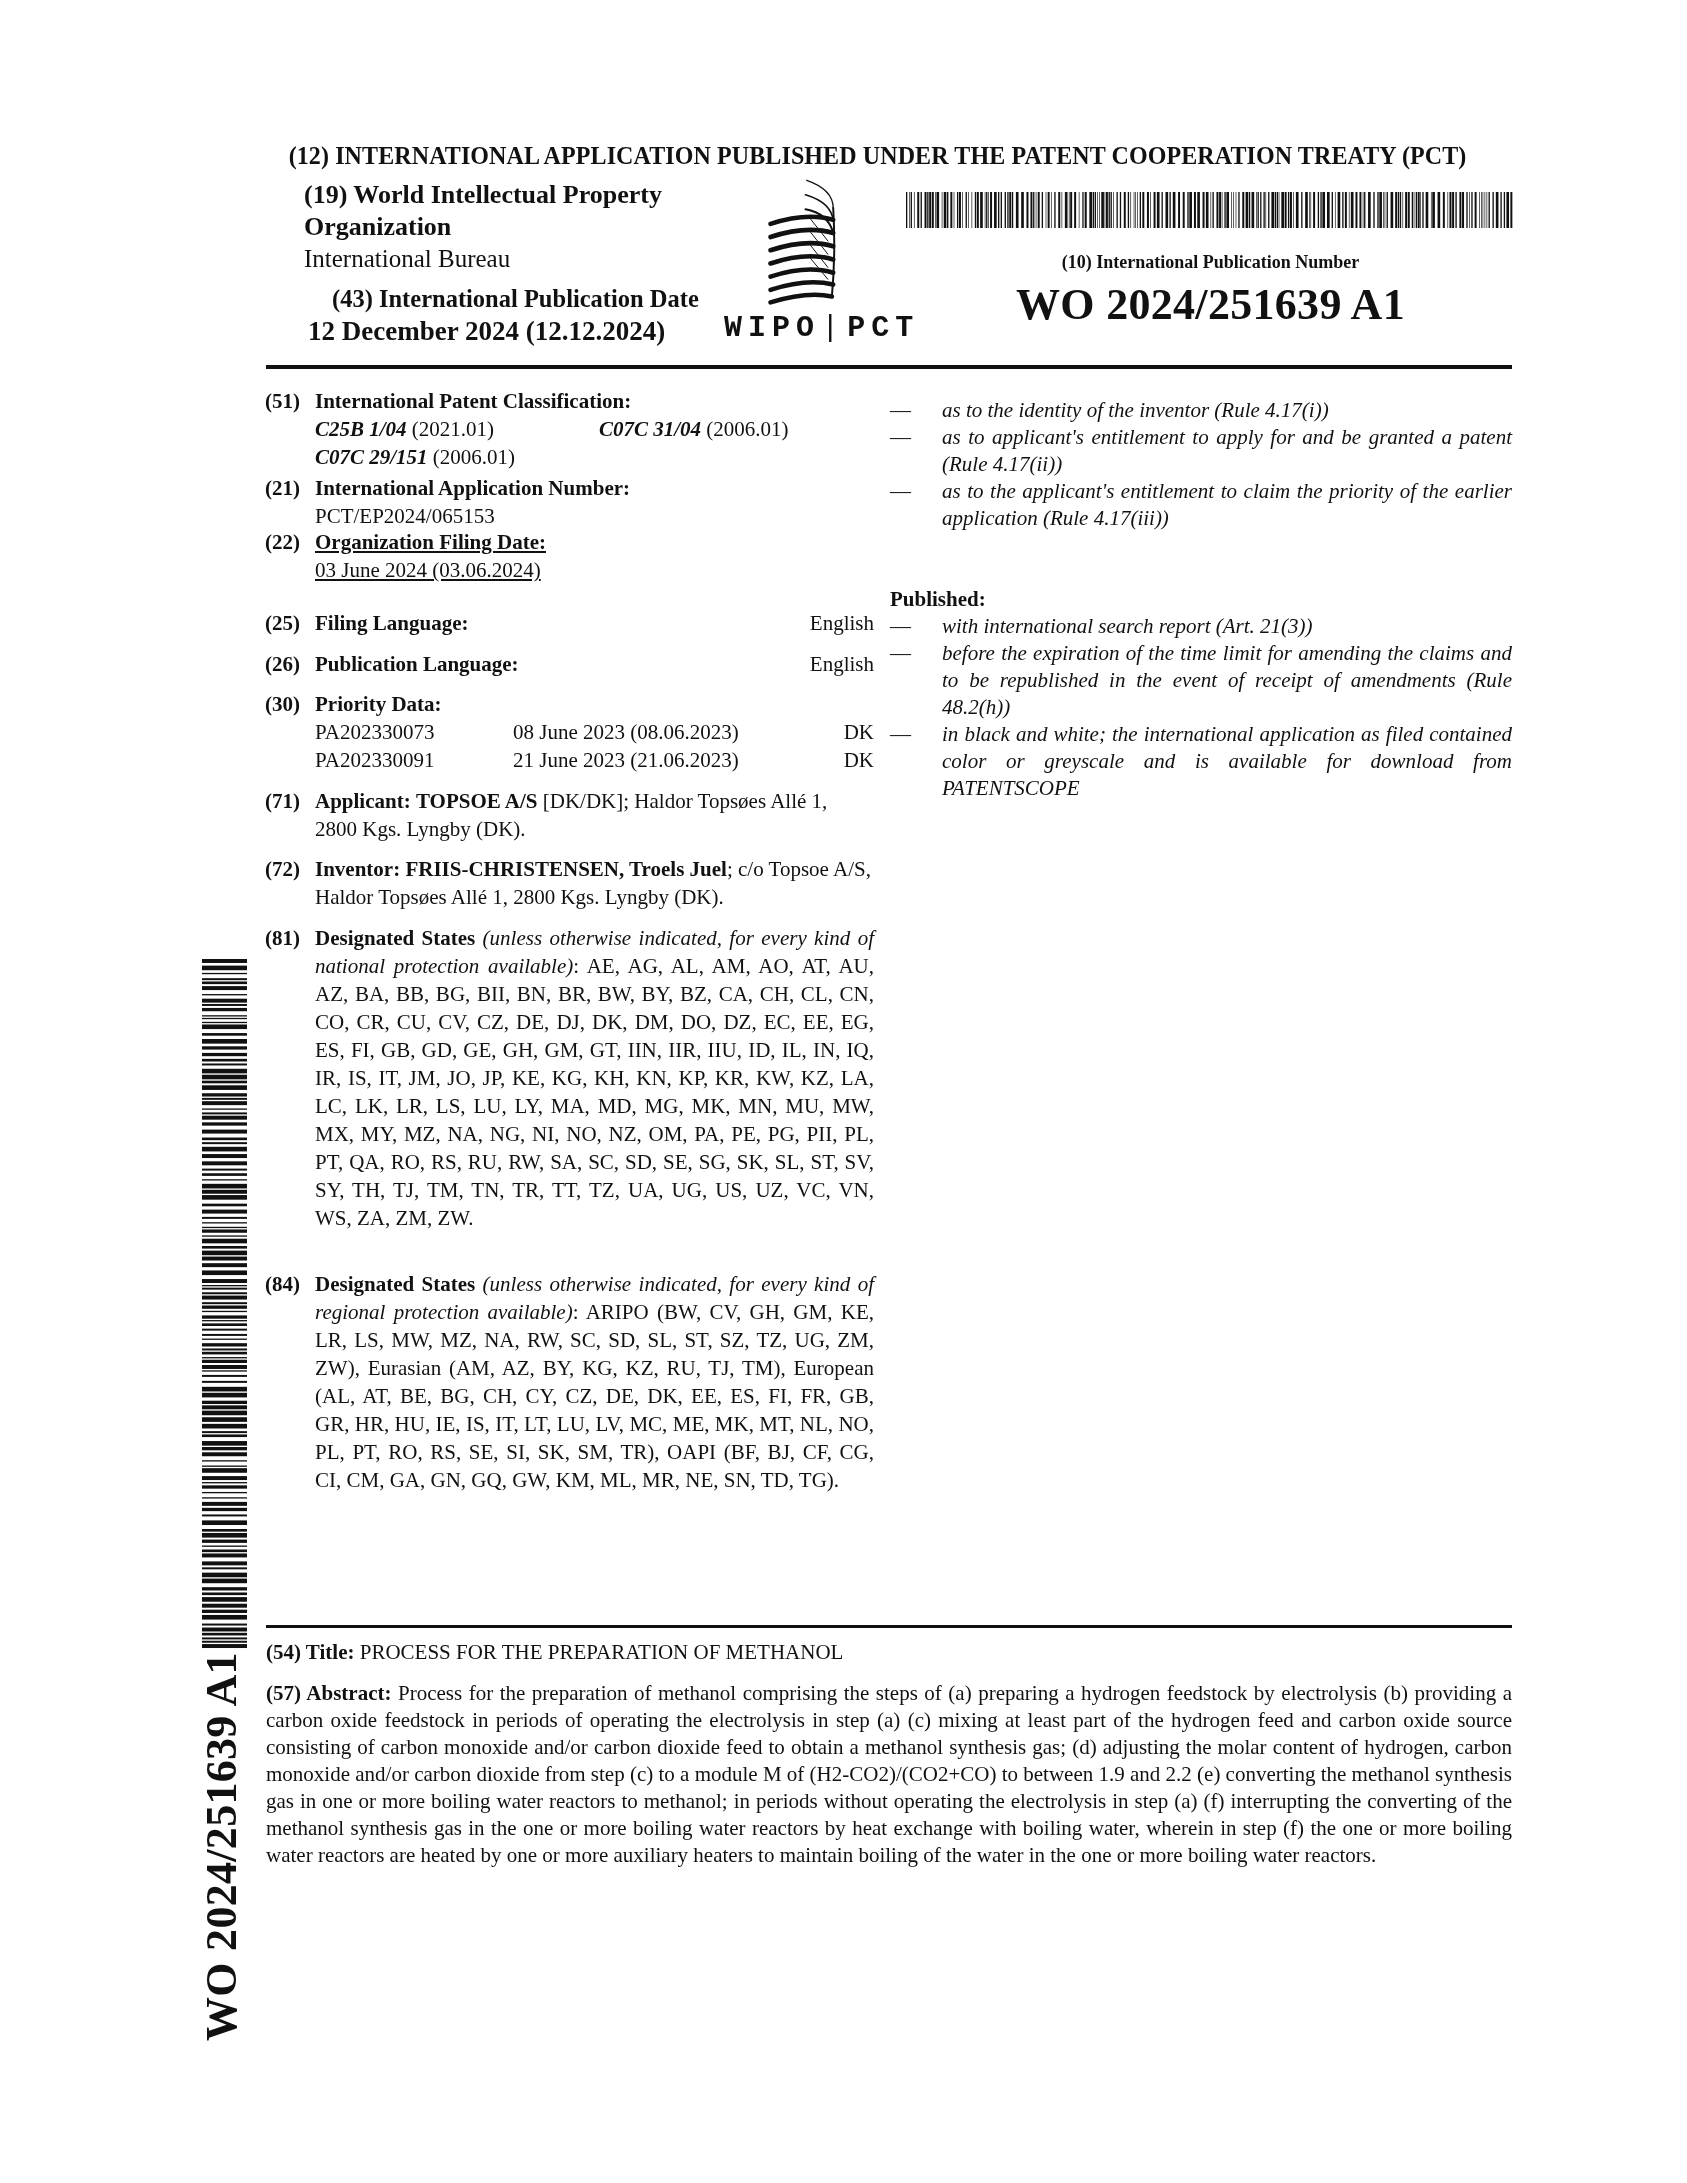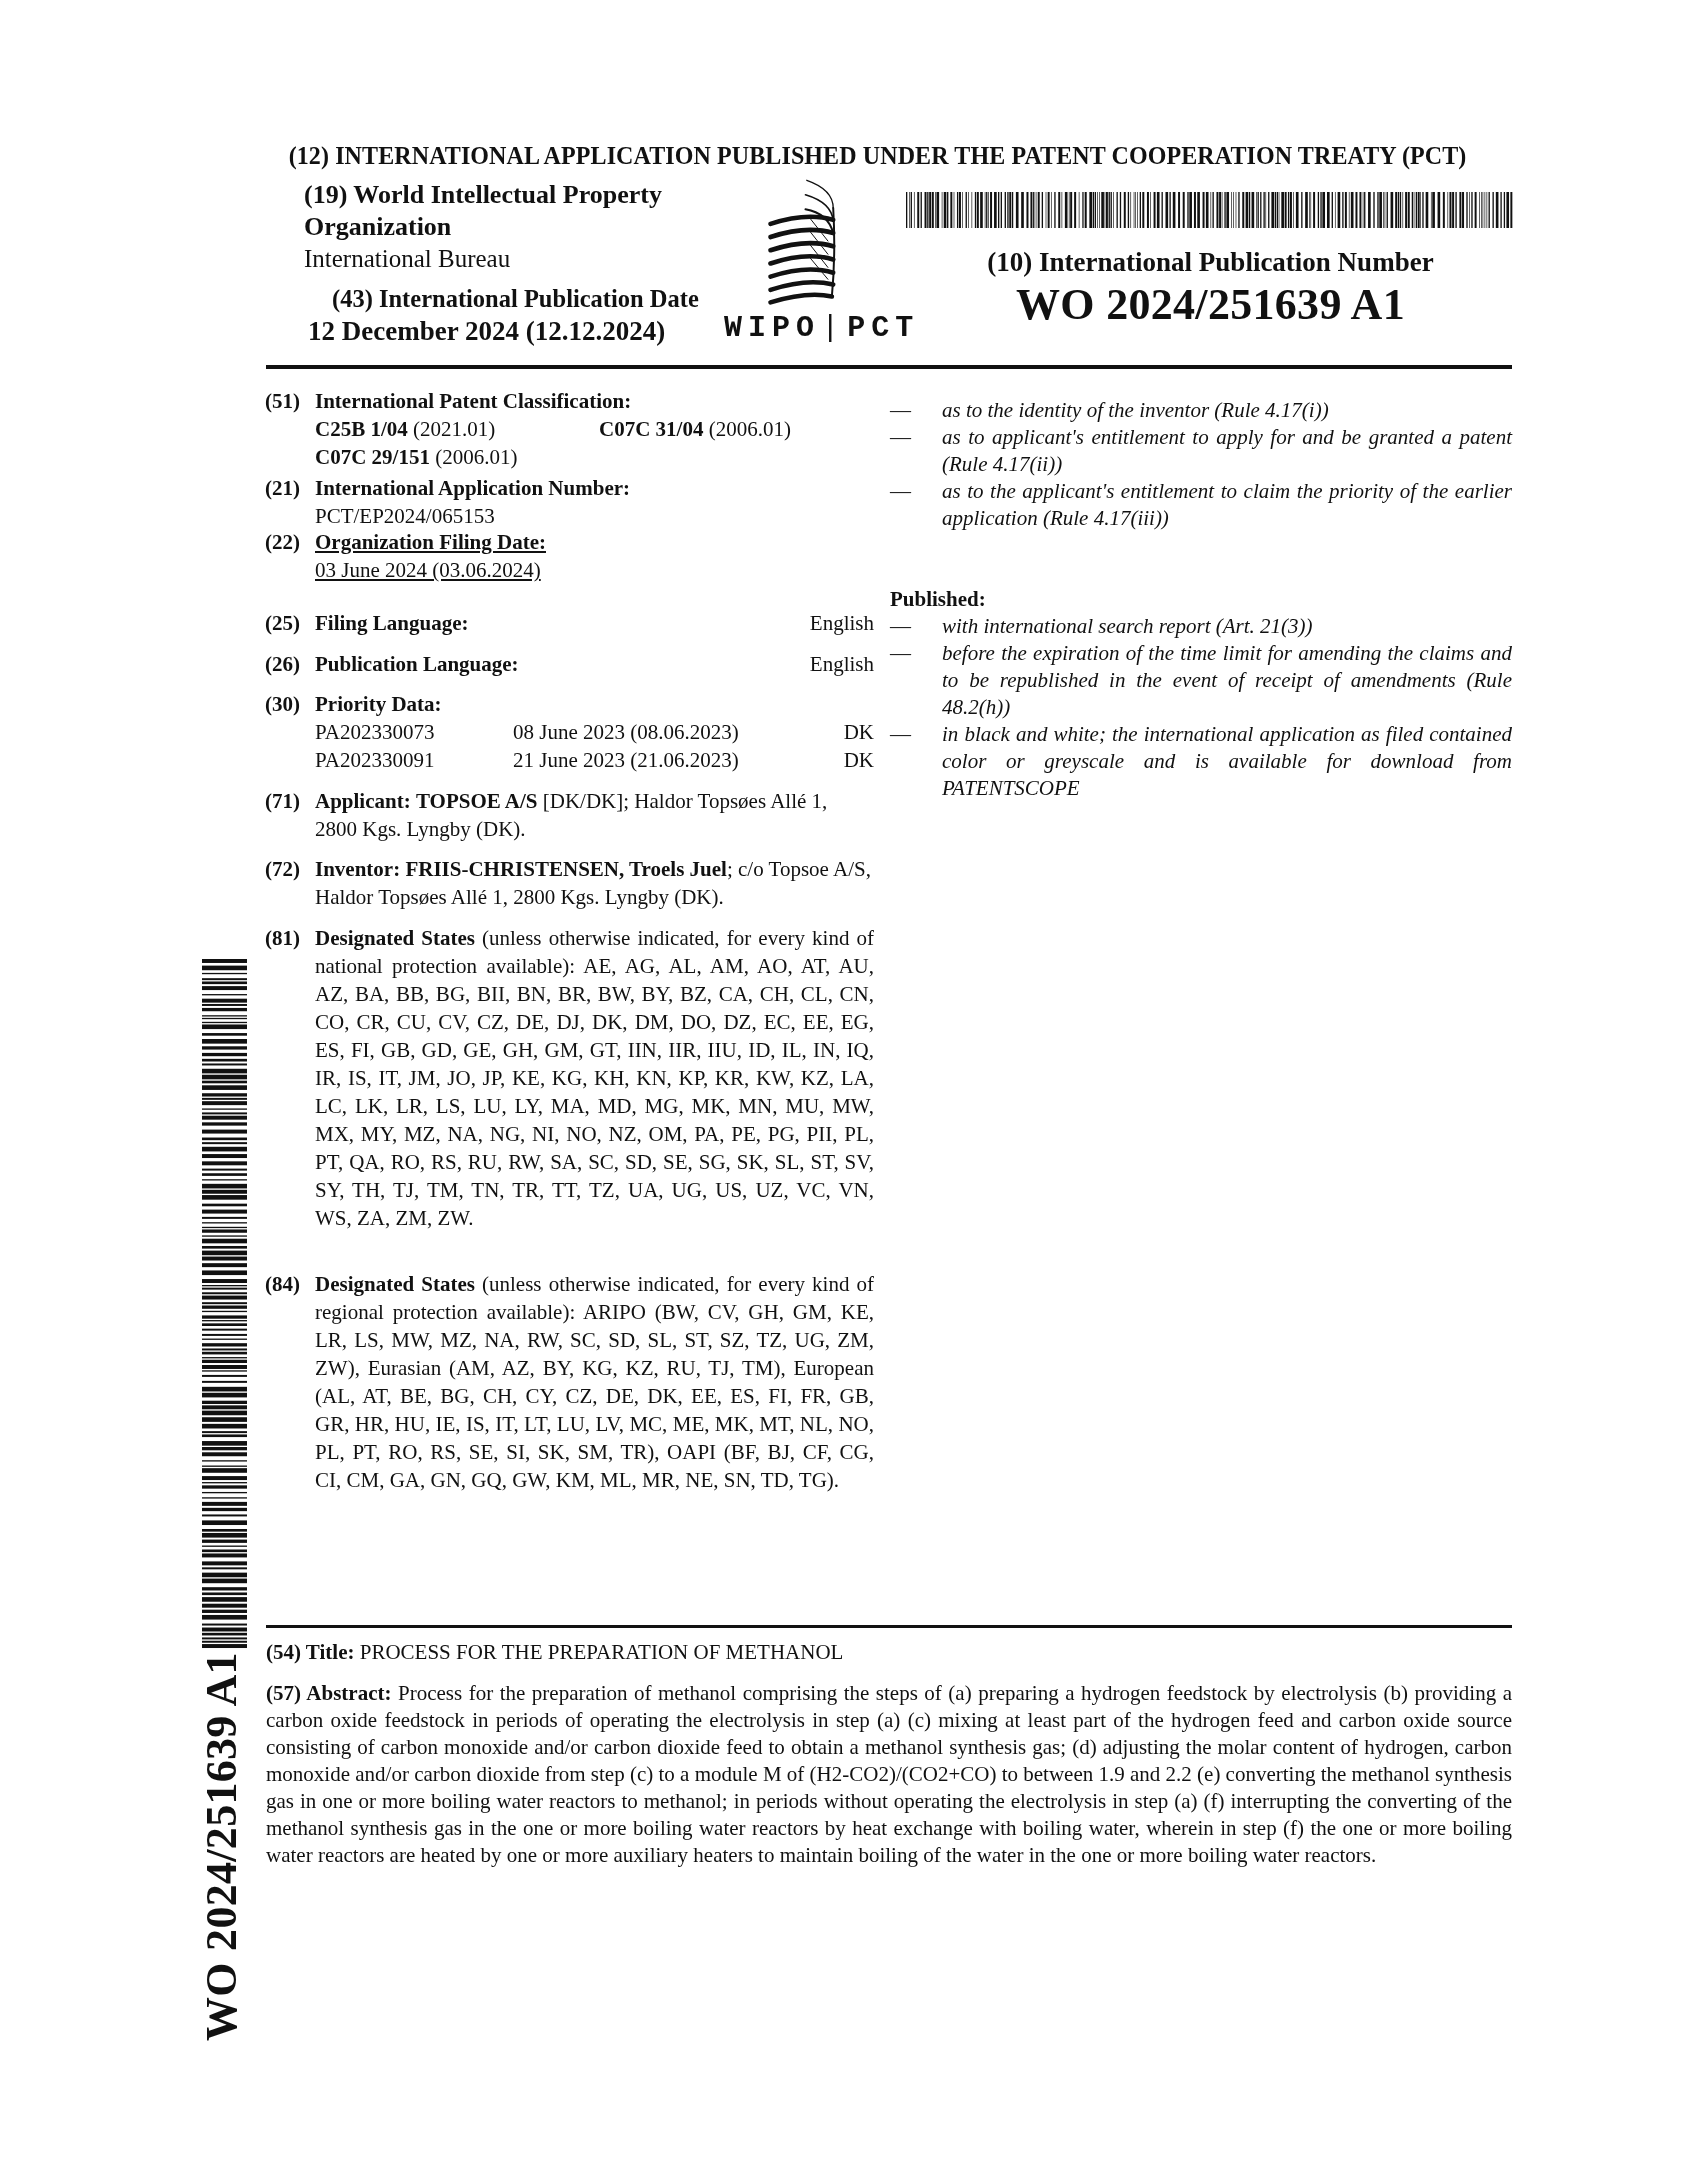--- a/index.html
+++ b/index.html
@@ -2,21 +2,21 @@
 <html style="font-size:10.6px"><head>
   <meta charset="utf-8">
   <style>
     html, body { margin: 0; padding: 0; background: #ffffff; }
     body {
       width: 1687px; height: 2183px; position: relative; overflow: hidden;
       font-family: "Liberation Serif", "DejaVu Serif", serif; color: #111111;
     }
     .abs { position: absolute; }
     .b { font-weight: bold; }
-    .i { }
+    .i { font-style: italic; }
 
     
     #hdr-title {
       left: 268px; top: 142px; width: 1244px; text-align: center;
       font-size: 24.5px; font-weight: bold; letter-spacing: 0.1px; white-space: nowrap;
       transform: scaleX(0.98); transform-origin: left;
     }
     #org-block { left: 304px; top: 179px; width: 370px; }
     #org-block .l1 { font-size: 26px; font-weight: bold; line-height: 32px; }
     #org-block .l2 { font-size: 26px; font-weight: bold; line-height: 32px; }
@@ -27,21 +27,21 @@
 
     #logo { left: 767px; top: 175px; width: 73px; height: 132px; }
     #logo-text {
       left: 724px; top: 311px; font-family: Liberation Mono, monospace;
       font-weight: bold; font-size: 30px; letter-spacing: 6px; white-space: nowrap;
     }
     #logo-text .sep { font-weight: normal; letter-spacing: 0; margin: 0 8px 0 1.3px; }
 
     #top-barcode { left: 906px; top: 192px; width: 609px; height: 36px; }
     #pubnum-block { left: 906px; top: 246px; width: 609px; text-align: center; }
-    #pubnum-block .l1 { font-size: 27px; font-weight: bold; line-height: 32px; }
+    #pubnum-block .l1 { font-size: 18px; font-weight: bold; line-height: 32px; }
     #pubnum-block .l2 { font-size: 44px; font-weight: bold; line-height: 53px; letter-spacing: 0.3px; }
 
     .rule { position: absolute; left: 266px; width: 1246px; background: #111; }
     #rule-top { top: 365px; height: 4px; }
     #rule-mid { top: 1625px; height: 3.3px; }
 
     
     .field { position: absolute; left: 265px; width: 609px; font-size: 21px; line-height: 28px; }
     .field .num { position: absolute; left: 0; top: 0; font-weight: bold; }
     .field .body { margin-left: 50px; }

